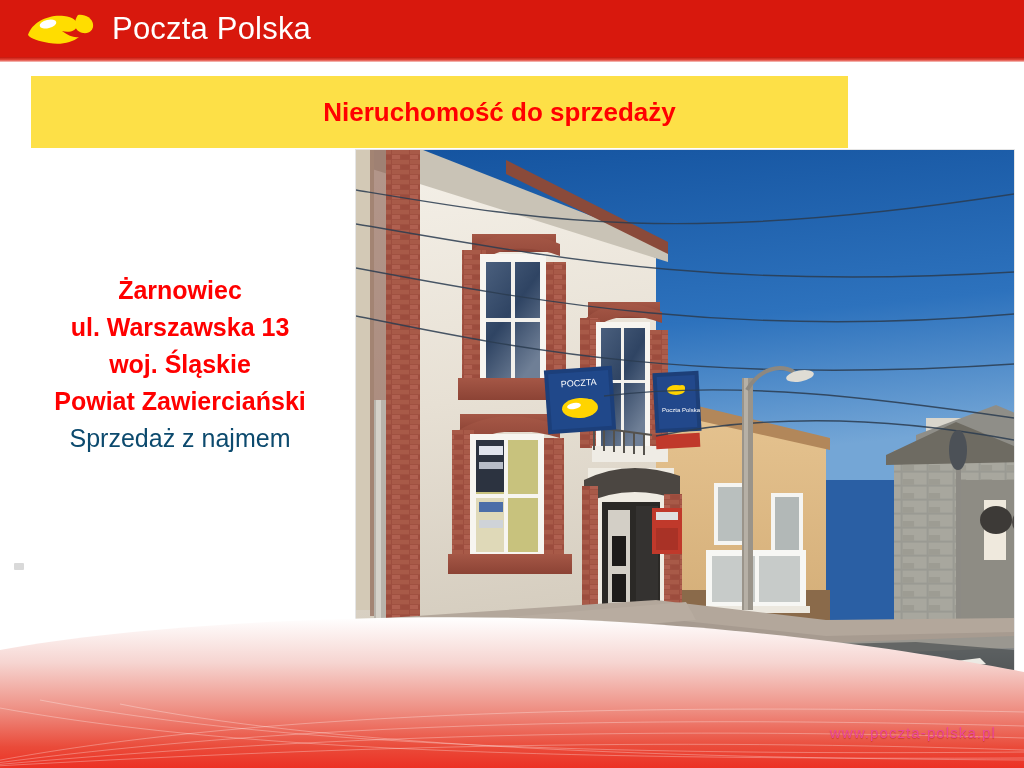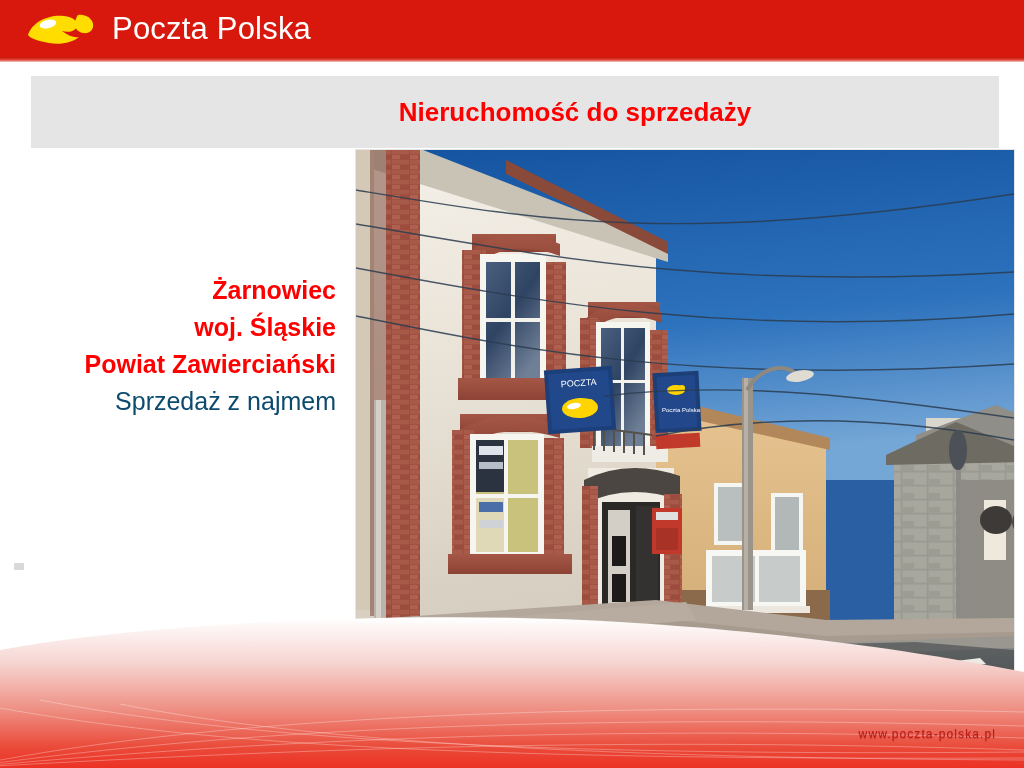--- a/index.html
+++ b/index.html
@@ -45,41 +45,41 @@
     letter-spacing: 0.2px;
     line-height: 40px;
     white-space: nowrap;
     font-family: "Liberation Sans", sans-serif;
   }
 
   
   .title-box {
     position: absolute;
     left: 31px; top: 76px;
-    width: 968px; height: 72px;
-    background: #e5e5e5;
+    width: 817px; height: 72px;
+    background: #fde047;
   }
   .title-text {
     position: absolute;
     left: 0; top: 0; width: 100%;
     text-align: center;
     line-height: 72px;
     margin-left: 60px;
     color: #ff0000;
     font-size: 26px;
     font-weight: bold;
     white-space: nowrap;
   }
 
   
   .info-block {
     position: absolute;
     left: 24px; top: 272px;
     width: 312px;
-    text-align: right;
+    text-align: center;
     font-size: 25px;
     line-height: 37px;
   }
   .info-line.red {
     color: #ff0000;
     font-weight: bold;
   }
   .info-line.black {
     color: #0c4a6e;
     font-weight: 400;
@@ -109,22 +109,22 @@
     position: absolute;
     left: 0; bottom: 0;
     width: 1024px; height: 160px;
     overflow: hidden;
     pointer-events: none;
   }
   .footer svg { display: block; width: 1024px; height: 160px; }
   .footer-url {
     position: absolute;
     right: 28px; bottom: 27px;
-    color: #b91c1c;
-    font-size: 12px;
+    color: #ec4899;
+    font-size: 15px;
     letter-spacing: 1.1px;
     font-family: "Liberation Sans", sans-serif;
     text-shadow: 0 1px 1px rgba(150,20,10,0.35);
   }
 </style>
 </head>
 <body>
 
 <div class="slide">
 
@@ -144,20 +144,21 @@
     </span>
     <span class="brand-name">Poczta Polska</span>
   </div>
 
   <div class="title-box">
     <div class="title-text">Nieruchomość do sprzedaży</div>
   </div>
 
   <div class="info-block">
     <div class="info-line red">Żarnowiec</div>
+    <div class="info-line red">ul. Warszawska 13</div>
     <div class="info-line red">woj. Śląskie</div>
     <div class="info-line red">Powiat Zawierciański</div>
     <div class="info-line black">Sprzedaż z najmem</div>
   </div>
 
   <div class="stray-mark"></div>
 
   <div class="photo">
     <svg viewBox="0 0 658 532" xmlns="http://www.w3.org/2000/svg">
       <defs>

